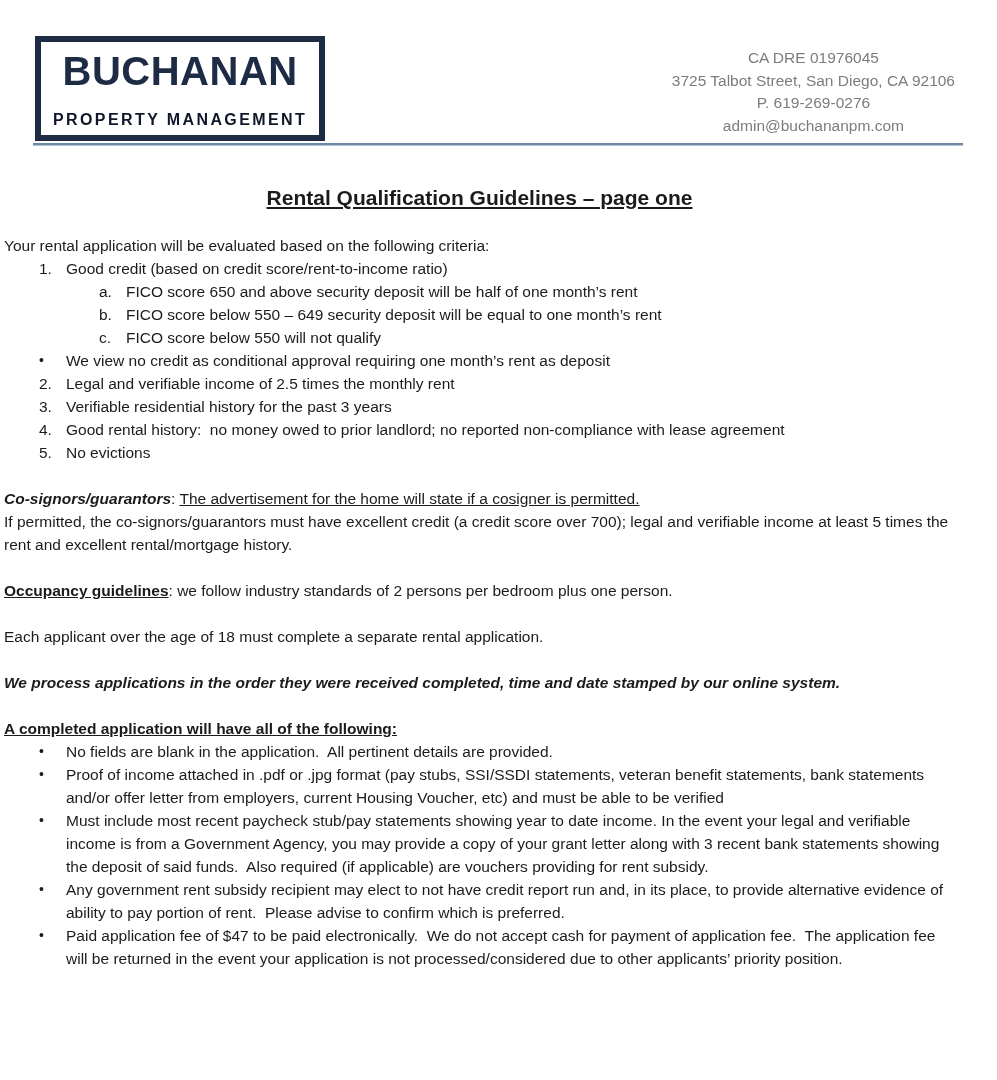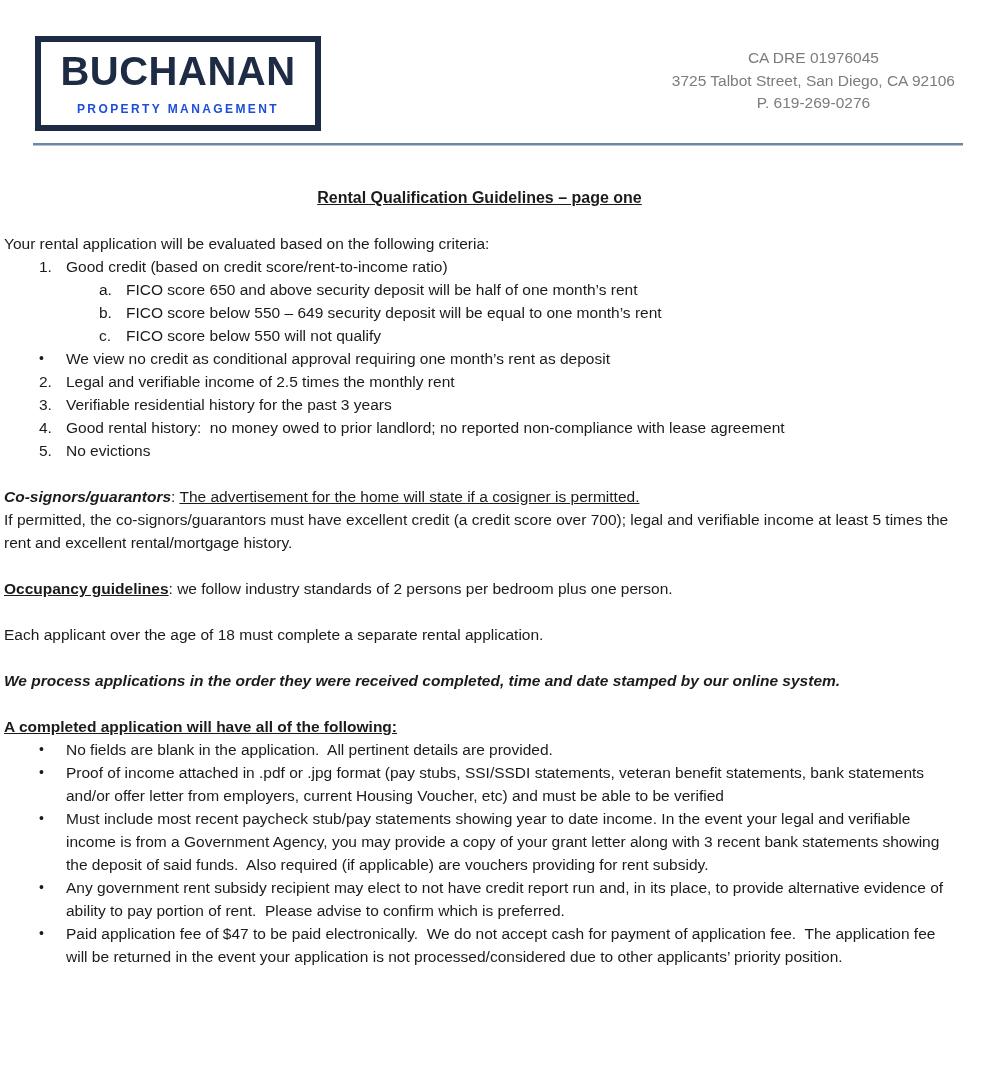--- a/index.html
+++ b/index.html
@@ -32,26 +32,26 @@
   }
   .logo-name {
     font-size: 40px;
     font-weight: 700;
     line-height: 40px;
     letter-spacing: 0.5px;
     color: #1d2b45;
     white-space: nowrap;
   }
   .logo-tagline {
-    margin-top: 10px;
-    font-size: 12px;
+    margin-top: 20px;
+    font-size: 16px;
     font-weight: 700;
     line-height: 17px;
     letter-spacing: 2.4px;
-    color: #1d4ed8;
+    color: #0f172a;
     white-space: nowrap;
   }
 
   .contact {
     position: absolute;
     right: 42px;
     top: 47px;
     text-align: center;
     color: #7c7c7c;
     font-size: 15.5px;
@@ -66,21 +66,21 @@
     height: 3px;
     background: linear-gradient(#6b88a5 66%, #b3c2d4 66%);
   }
 
   
   .content { padding: 0 42px 0 4px; }
 
   .title-wrap { text-align: center; margin-top: 46px; }
   .title {
     font-weight: 700;
-    font-size: 16px;
+    font-size: 21px;
     text-decoration: underline;
   }
 
   .para { margin: 0; }
   .mt1 { margin-top: 23px; }
   .mt3 { margin-top: 60px; }
 
   .t { white-space: pre-wrap; }
   .b { font-weight: 700; font-style: italic; }
   .u { text-decoration: underline; }
@@ -100,20 +100,21 @@
 
   <header class="header">
     <div class="logo">
         <div class="logo-name">BUCHANAN</div>
         <div class="logo-tagline">PROPERTY MANAGEMENT</div>
       </div>
     <div class="contact">
       <div>CA DRE 01976045</div>
       <div>3725 Talbot Street, San Diego, CA 92106</div>
       <div>P. 619-269-0276</div>
+      <div>admin@buchananpm.com</div>
     </div>
     <div class="rule"></div>
   </header>
 
   <main class="content">
 
     <div class="title-wrap"><span class="title">Rental Qualification Guidelines – page one</span></div>
 
     <p class="para t mt1">Your rental application will be evaluated based on the following criteria:</p>
 

